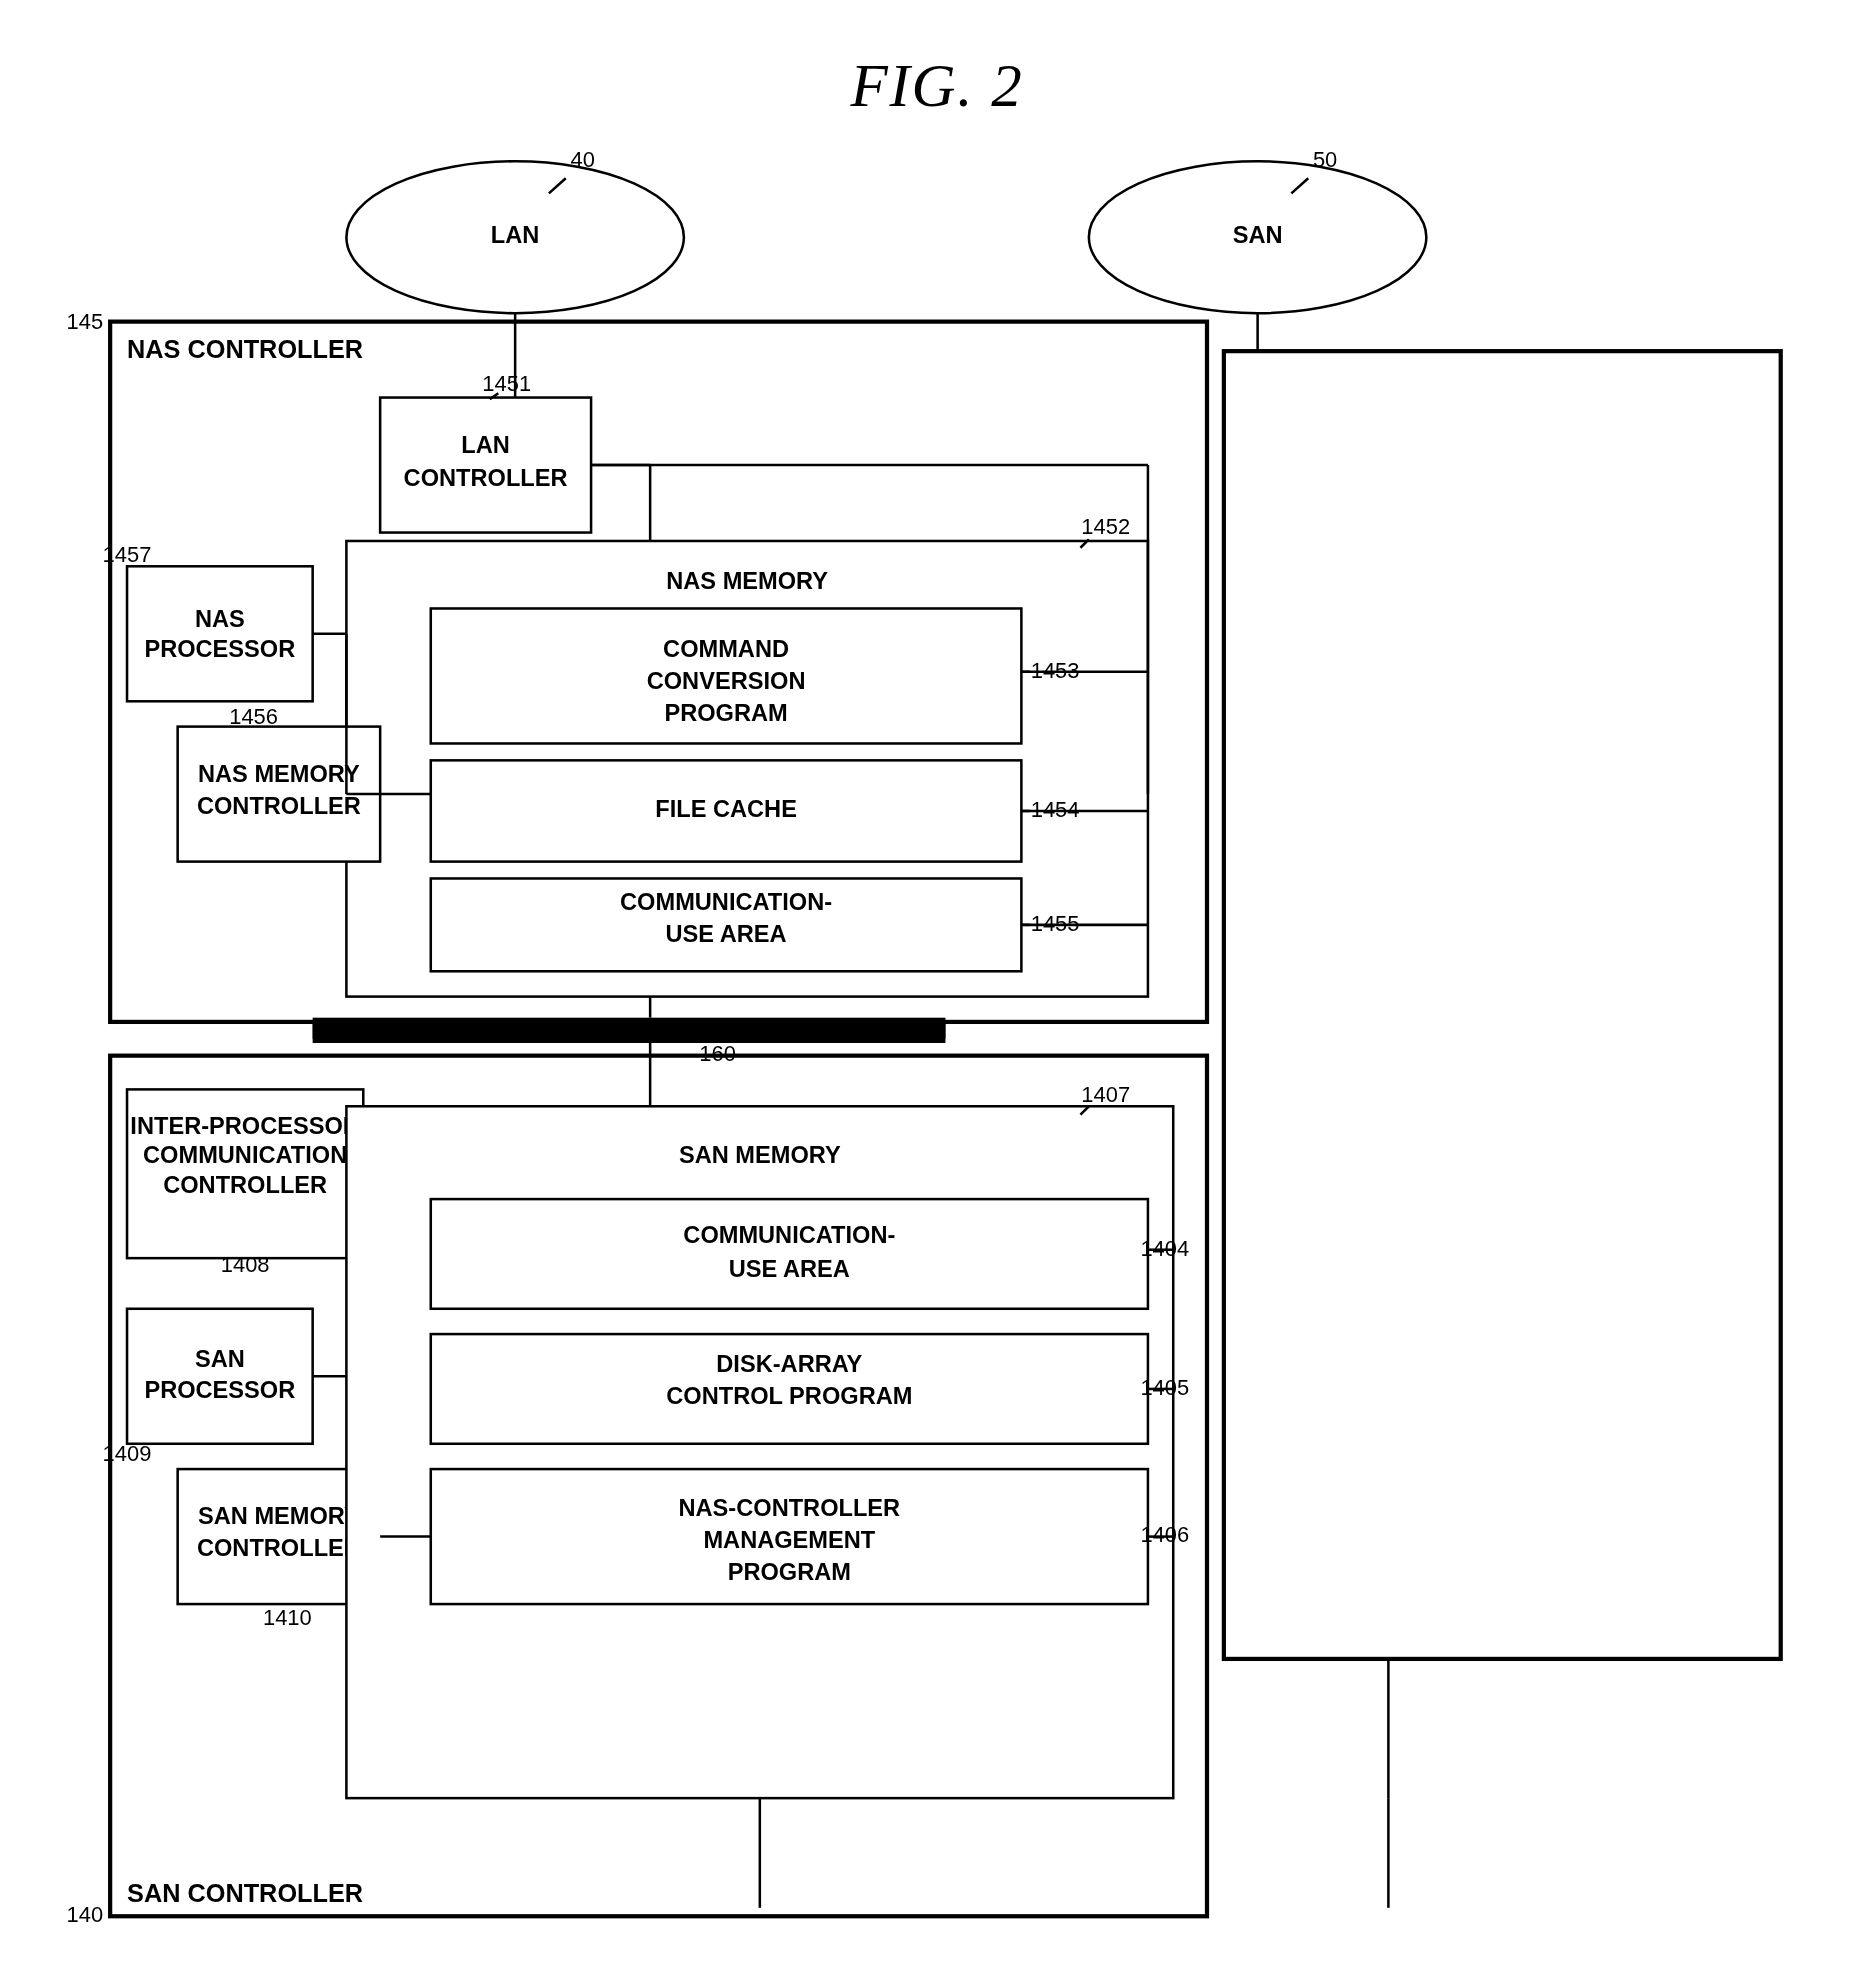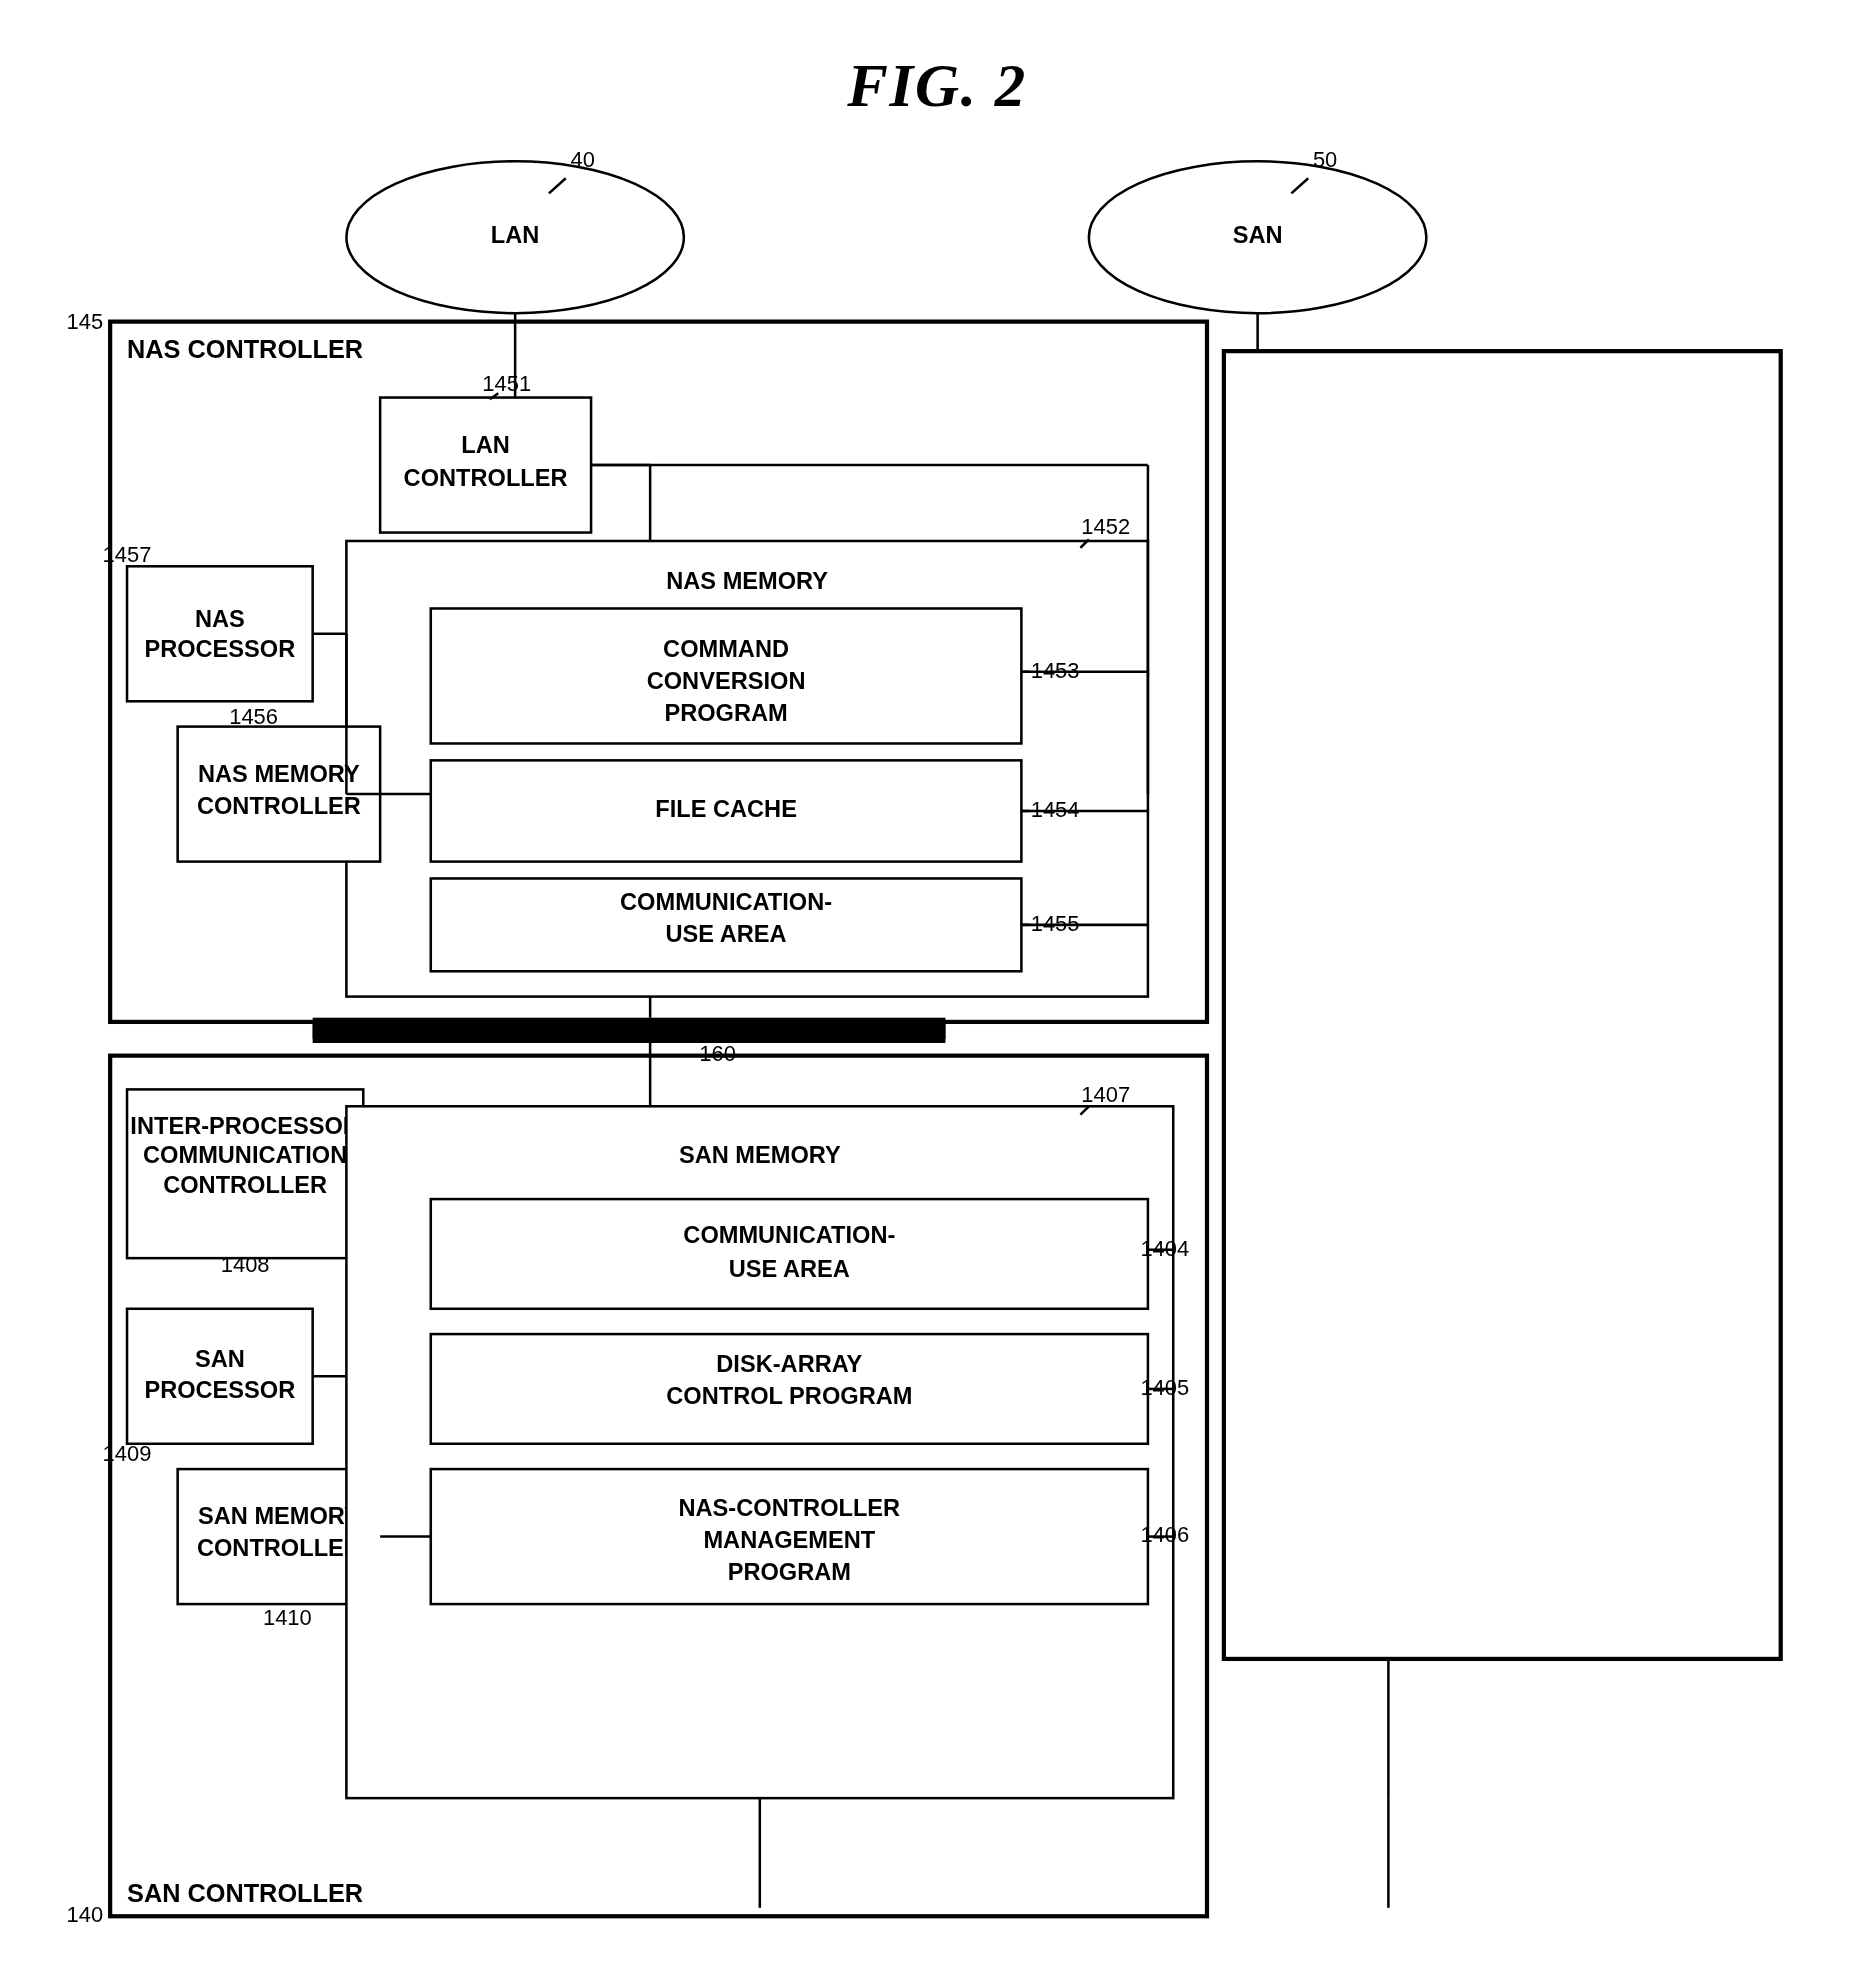--- a/index.html
+++ b/index.html
@@ -9,21 +9,21 @@
       width: 1874px;
       height: 1984px;
       position: relative;
       overflow: hidden;
     }
 
     .fig-title {
       text-align: center;
       font-size: 61px;
       font-style: italic;
-      font-weight: bold;
+      font-weight: normal;
       padding-top: 51px;
       letter-spacing: 1.7px;
     }
 
     .diagram-area {
       position: absolute;
       top: 136px;
       left: 51px;
       right: 51px;
       bottom: 34px;

